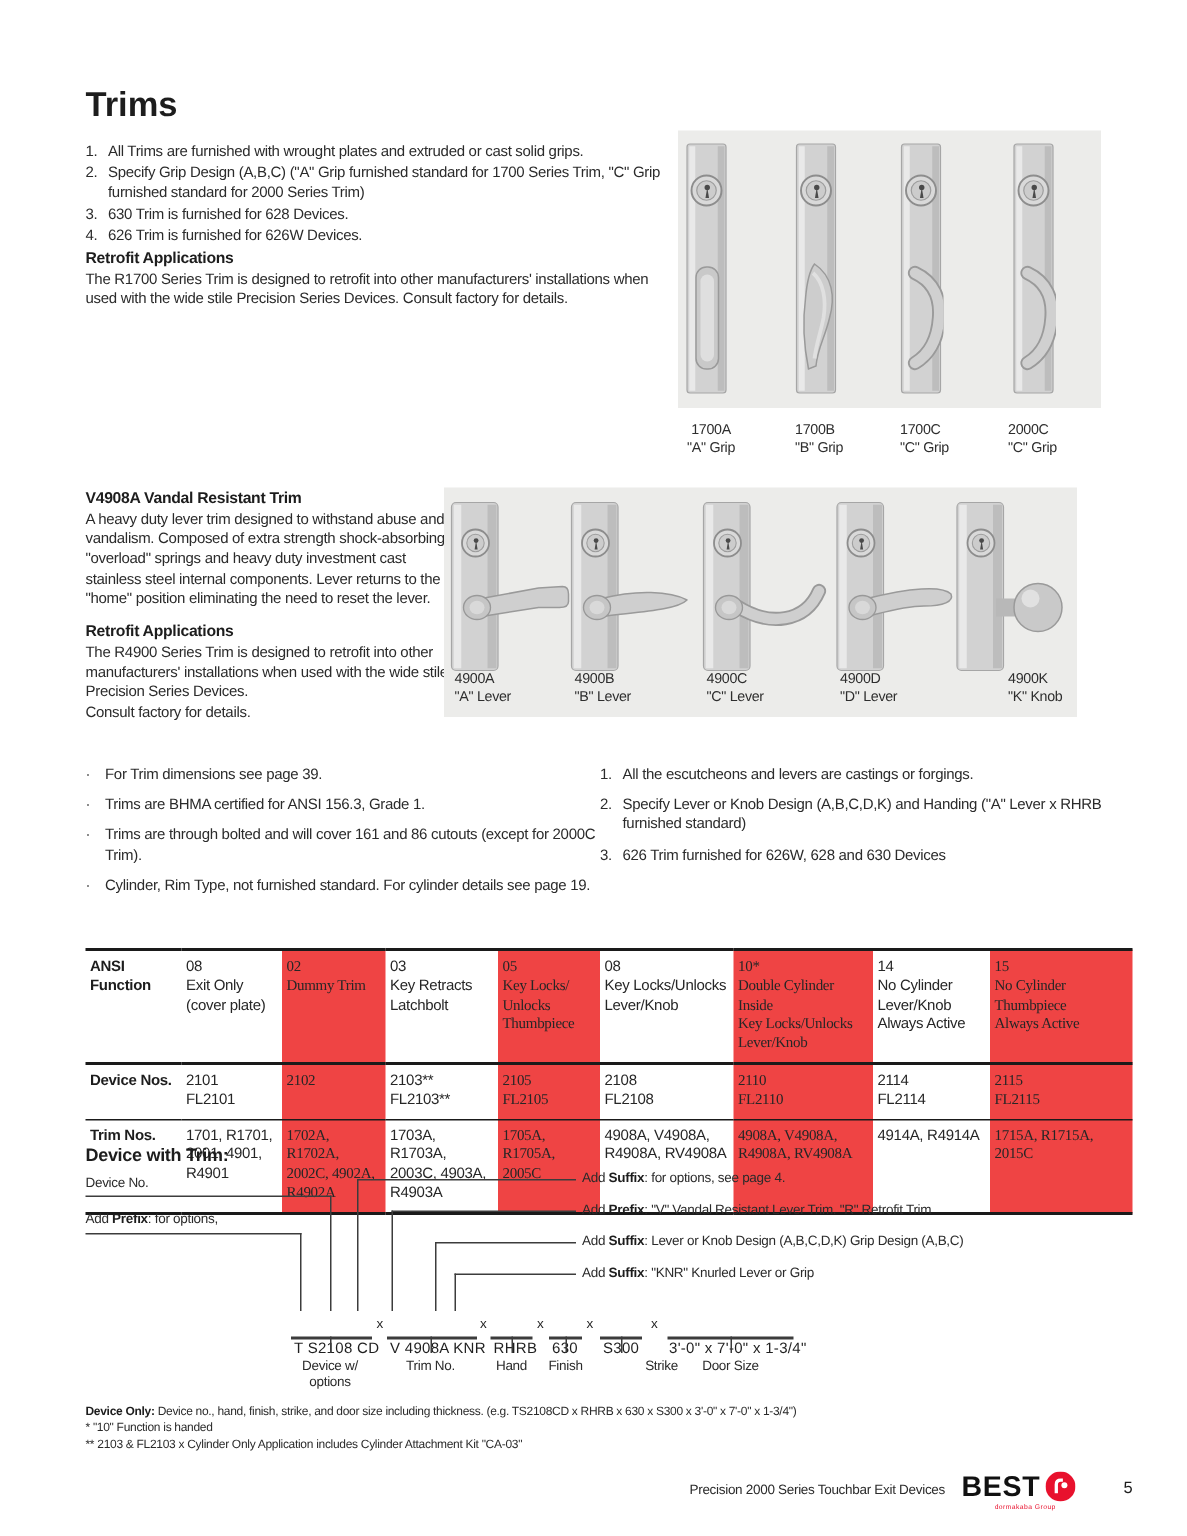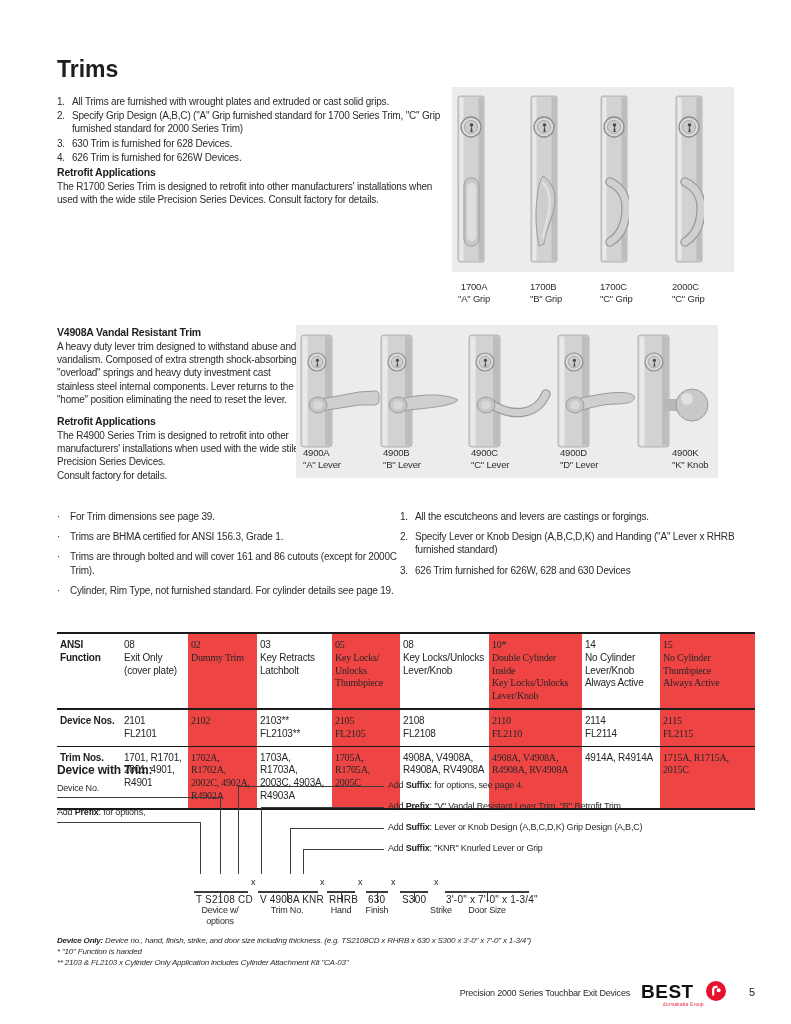--- a/index.html
+++ b/index.html
@@ -402,29 +402,29 @@
     <div class="tick" style="left:320px; top:112px; height:11px;"></div>
     <div class="part-label" style="left:320px; top:126px;">Finish</div>
     <div class="bracket" style="left:343px; top:112px; width:28px;"></div>
     <div class="tick" style="left:357px; top:112px; height:11px;"></div>
     <div class="part-label" style="left:357px; top:126px;margin-left:27px;">Strike</div>
     <div class="bracket" style="left:388px; top:112px; width:84px;"></div>
     <div class="tick" style="left:430px; top:112px; height:11px;"></div>
     <div class="part-label" style="left:430px; top:126px;">Door Size</div>
   </div>
 
-  <div class="abs fn" style="left:57px; top:936px; width:700px;font-style:italic;">
+  <div class="abs fn" style="left:57px; top:936px; width:700px;">
     <div><b>Device Only:</b><span> Device no., hand, finish, strike, and door size including thickness. (e.g. TS2108CD x RHRB x 630 x S300 x 3'-0" x 7'-0" x 1-3/4")</span></div>
     <div><span>* "10" Function is handed</span></div>
     <div><span>** 2103 &amp; FL2103 x Cylinder Only Application includes Cylinder Attachment Kit "CA-03"</span></div>
   </div>
 
   <div class="abs footer-title" style="left:380px; top:988px; width:250px; text-align:right;">Precision 2000 Series Touchbar Exit Devices</div>
   <div class="abs" style="left:641px; top:981px; width:85px; text-align:center;">
-    <div style="display:flex; align-items:center; justify-content:space-between; gap:3px;">
+    <div style="display:flex; align-items:center; justify-content:flex-start; gap:3px;">
       <span class="brand-word">BEST</span>
       <svg width="20" height="20" viewBox="0 0 20 20">
         <circle cx="10" cy="10" r="10" fill="#e8112d"></circle>
         <path d="M7.2,14.5 L7.2,8.6 Q7.2,5.8 10.2,5.8 L11.6,5.8" fill="none" stroke="#ffffff" stroke-width="2.2"></path>
         <circle cx="12.6" cy="9.2" r="2" fill="#ffffff"></circle>
       </svg>
     </div>
     <div class="brand-sub">dormakaba Group</div>
   </div>
   <div class="abs page-num" style="left:749px; top:986px;">5</div>

